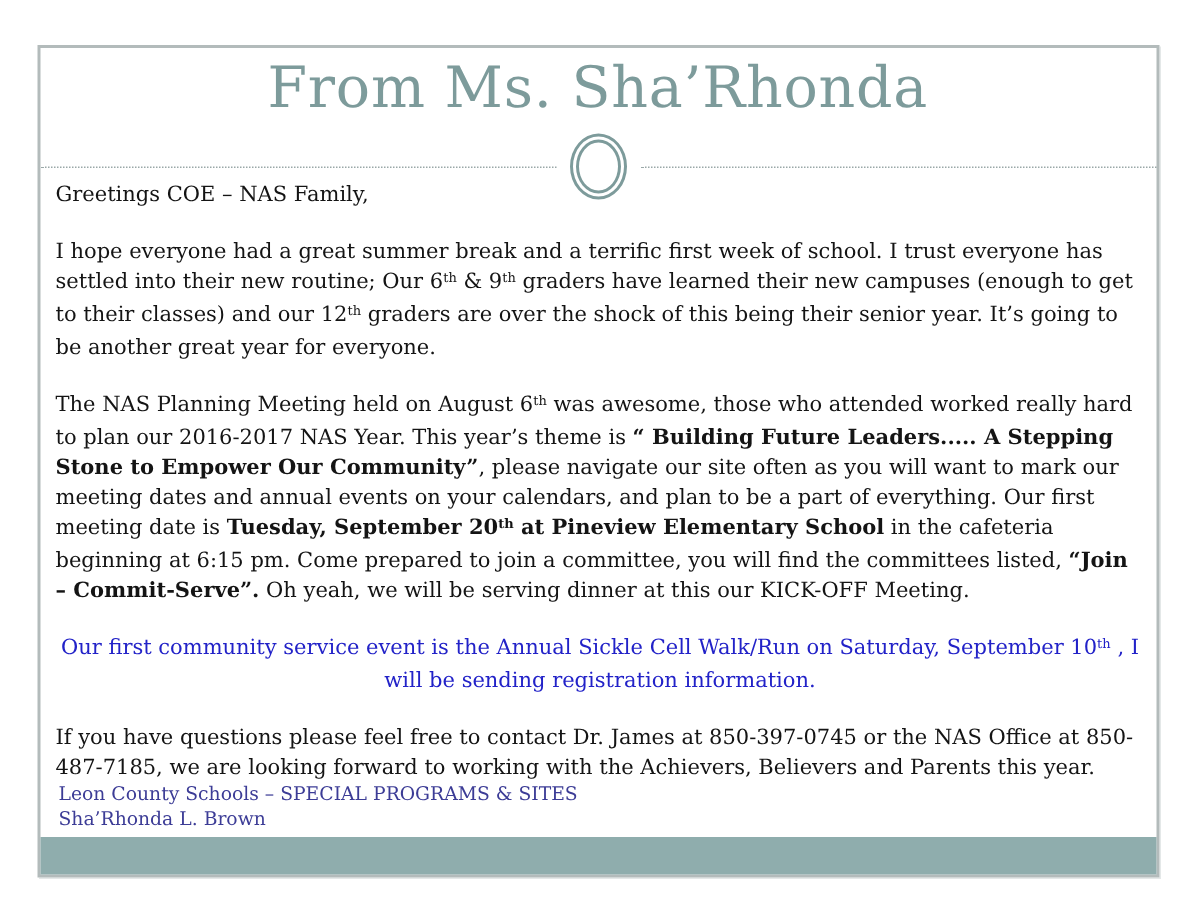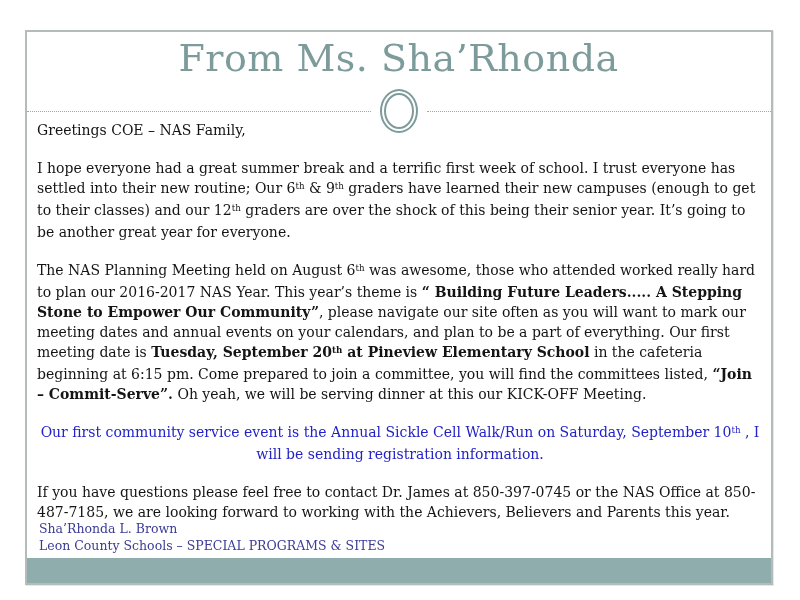--- a/index.html
+++ b/index.html
@@ -90,19 +90,19 @@
 
     <div class="letter" id="letter">
         <p class="para"><span class="">Greetings COE – NAS Family,</span></p>
         <p class="para"><span class="">I hope everyone had a great summer break and a terrific first week of school.  I trust everyone has settled into their new routine; Our 6</span><span class="sup">th</span><span class=""> &amp; 9</span><span class="sup">th</span><span class=""> graders have learned their new campuses (enough to get to their classes) and our 12</span><span class="sup">th</span><span class=""> graders are over the shock of this being their senior year. It’s going to be another great year for everyone.</span></p>
         <p class="para"><span class="">The NAS Planning Meeting held on August 6</span><span class="sup">th</span><span class=""> was awesome, those who attended worked really hard to plan our 2016-2017 NAS Year. This year’s theme is </span><span class="b ">“ Building Future Leaders..... A Stepping Stone to Empower Our Community”</span><span class="">, please navigate our site often as you will want to mark our meeting dates and annual events on your calendars, and plan to be a part of everything.  Our first meeting date is </span><span class="b ">Tuesday, September 20</span><span class="b sup">th</span><span class="b "> at Pineview Elementary School</span><span class=""> in the cafeteria beginning at 6:15 pm. Come prepared to join a committee, you will find the committees listed, </span><span class="b ">“Join – Commit-Serve”.</span><span class="">  Oh yeah, we will be serving dinner at this our KICK-OFF Meeting.</span></p>
         <p class="para blue"><span class="">Our first community service event is the Annual Sickle Cell Walk/Run on Saturday, September 10</span><span class="sup">th</span><span class=""> , I will be sending registration information.</span></p>
         <p class="para"><span class="">If you have questions please feel free to contact Dr. James at 850-397-0745 or the NAS Office at 850-487-7185, we are looking forward to working with the Achievers, Believers and Parents this year.</span></p>
       </div>
 
     <div class="signature" id="signature">
+        <div>Leon County Schools – SPECIAL PROGRAMS &amp; SITES</div>
         <div>Sha’Rhonda L. Brown</div>
-        <div>Leon County Schools – SPECIAL PROGRAMS &amp; SITES</div>
       </div>
 
     <div class="bottom-bar"></div>
   </div>
 </div>
 
 </body></html>

